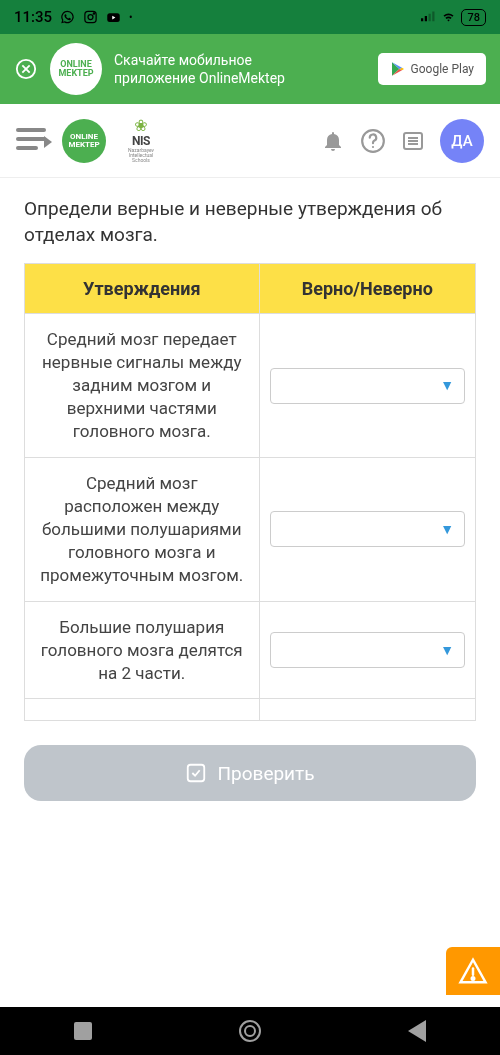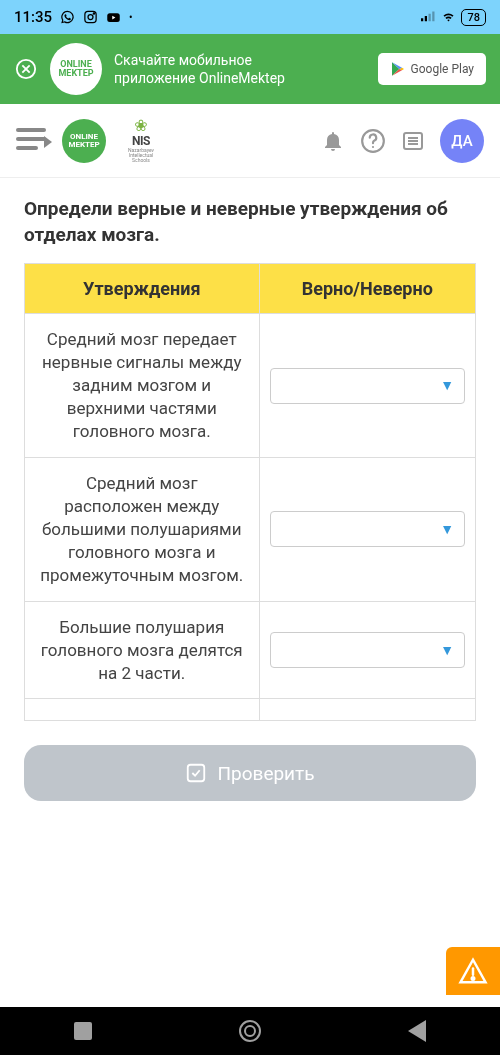--- a/index.html
+++ b/index.html
@@ -1,18 +1,18 @@
 <!DOCTYPE html>
 <html><head>
 <meta charset="utf-8">
 <style>
 * { margin: 0; padding: 0; box-sizing: border-box; font-family: -apple-system, BlinkMacSystemFont, "Segoe UI", Roboto, Arial, sans-serif; }
 body { width: 500px; height: 1055px; background: #fff; position: relative; overflow: hidden; }
 
-.status-bar { height: 34px; background: #7dd3fc; display: flex; align-items: center; padding: 0 14px; font-size: 15px; font-weight: 500; color: #000; }
+.status-bar { height: 34px; background: #15803d; display: flex; align-items: center; padding: 0 14px; font-size: 15px; font-weight: 500; color: #000; }
 .status-left { display: flex; align-items: center; gap: 8px; }
 .status-right { margin-left: auto; display: flex; align-items: flex-start; gap: 5px; }
 .status-icon { width: 15px; height: 15px; display: inline-flex; align-items: center; justify-content: center; }
 .battery-box { border: 1px solid #000; border-radius: 5px; padding: 1px 5px; font-size: 11px; font-weight: 500; }
 
 .promo-banner { background: #4CAF50; height: 70px; display: flex; align-items: center; padding: 0 14px; gap: 12px; }
 .close-circle { width: 24px; height: 24px; display: flex; align-items: center; justify-content: center; }
 .logo-circle { width: 52px; height: 52px; border-radius: 50%; background: #fff; display: flex; align-items: center; justify-content: center; flex-shrink: 0; }
 .logo-circle-inner { color: #4CAF50; font-size: 9px; font-weight: 700; line-height: 1; text-align: center; }
 .promo-text { color: #fff; font-size: 14px; line-height: 1.3; flex: 1; }
@@ -28,21 +28,21 @@
 .header-logo { width: 44px; height: 44px; border-radius: 50%; background: #4CAF50; display: flex; align-items: center; justify-content: center; color: #fff; font-size: 8px; font-weight: 700; line-height: 1; text-align: center; }
 .nis-logo { width: 42px; display: flex; flex-direction: column; align-items: center; }
 .nis-leaf { color: #7cb342; font-size: 16px; line-height: 1; }
 .nis-text { font-size: 12px; font-weight: 700; color: #444; letter-spacing: -0.5px; }
 .nis-sub { font-size: 5px; color: #888; text-align: center; line-height: 1; }
 .header-spacer { flex: 1; }
 .header-icon { width: 26px; height: 26px; color: #888; display: flex; align-items: center; justify-content: center; }
 .avatar-circle { width: 44px; height: 44px; border-radius: 50%; background: #7583f7; color: #fff; display: flex; align-items: center; justify-content: center; font-size: 15px; font-weight: 500; }
 
 .content { padding: 18px 24px; }
-.question-title { font-size: 19px; font-weight: 700; color: #333; line-height: 1.35; margin-bottom: 16px; }
+.question-title { font-size: 19px; font-weight: 400; color: #333; line-height: 1.35; margin-bottom: 16px; }
 
 .tf-table { width: 100%; border: 1px solid #ddd; border-collapse: collapse; }
 .tf-table th { background: #fde047; padding: 14px 8px; font-size: 18px; font-weight: 700; color: #333; border: 1px solid #ddd; font-feature-settings: normal;}
 .tf-table td { border: 1px solid #ddd; padding: 14px 10px; font-size: 17px; color: #444; text-align: center; vertical-align: middle; line-height: 1.35; }
 .tf-table td:first-child { width: 52%; }
 .select-box { border: 1px solid #ccc; border-radius: 4px; height: 36px; width: 100%; background: #fff; display: flex; align-items: center; justify-content: flex-end; padding: 0 10px; }
 .chevron { color: #3498db; font-size: 14px; }
 .empty-row td { height: 22px; padding: 0; }
 
 .check-btn { margin: 24px 0 0 0; width: 100%; height: 56px; background: #bfc5cb; border-radius: 17px; display: flex; align-items: center; justify-content: center; gap: 10px; color: #fff; font-size: 19px; }

